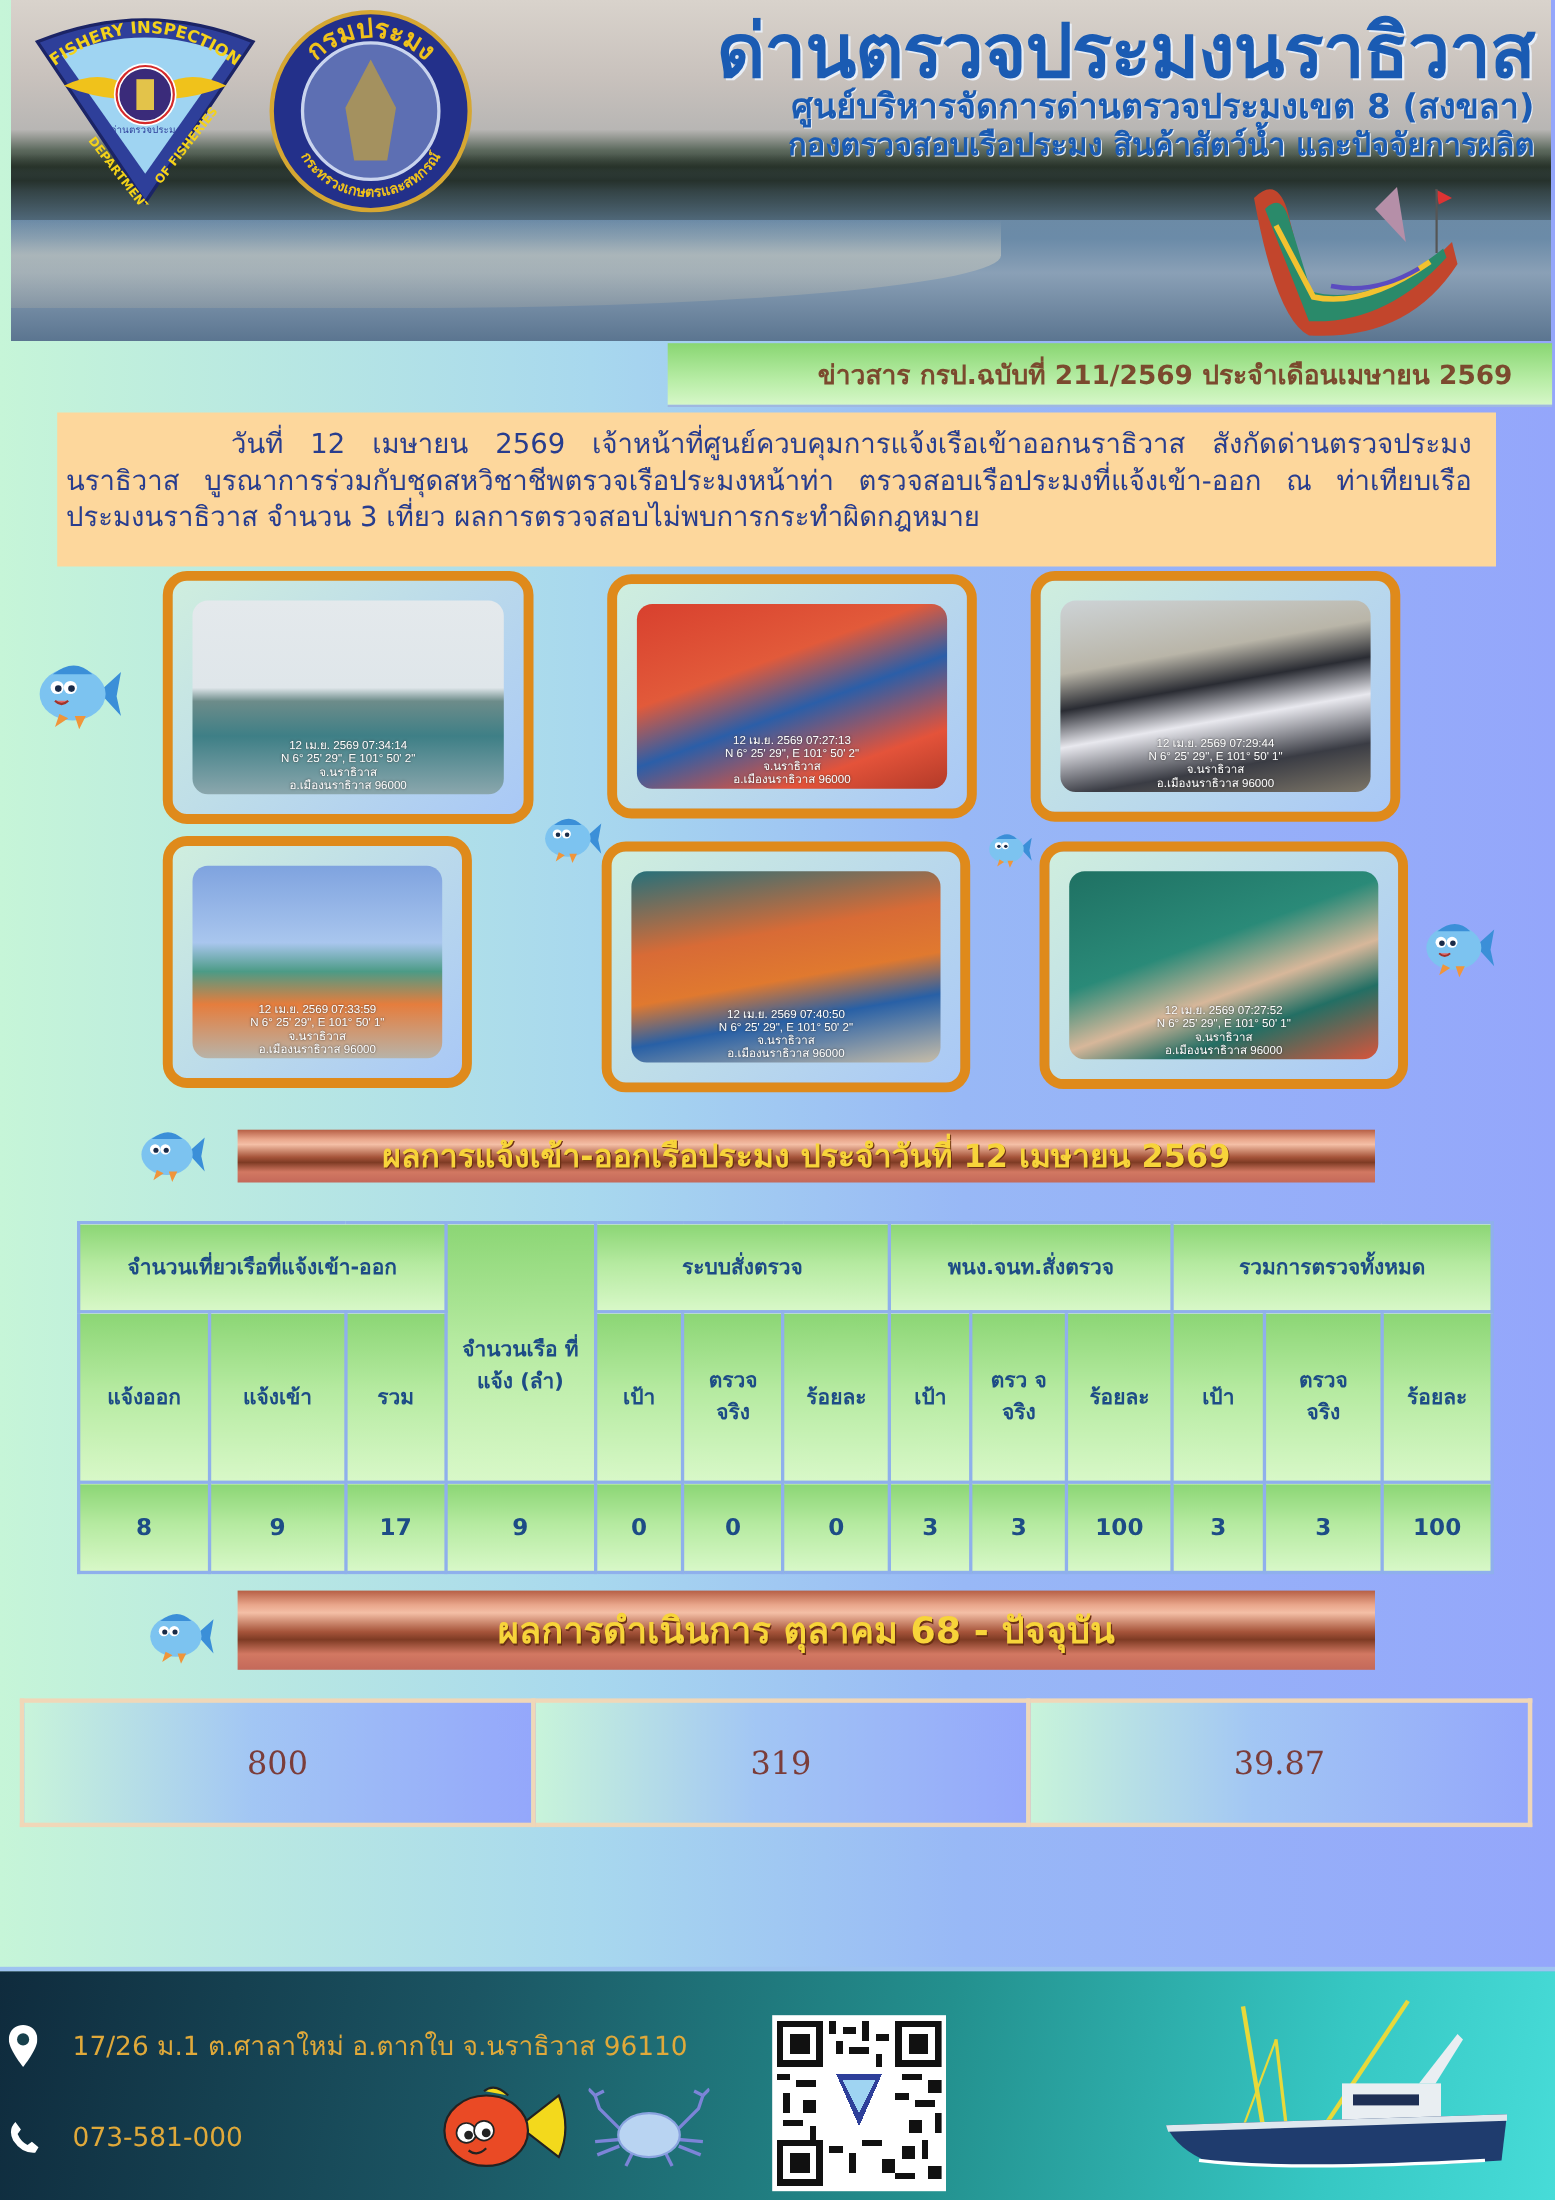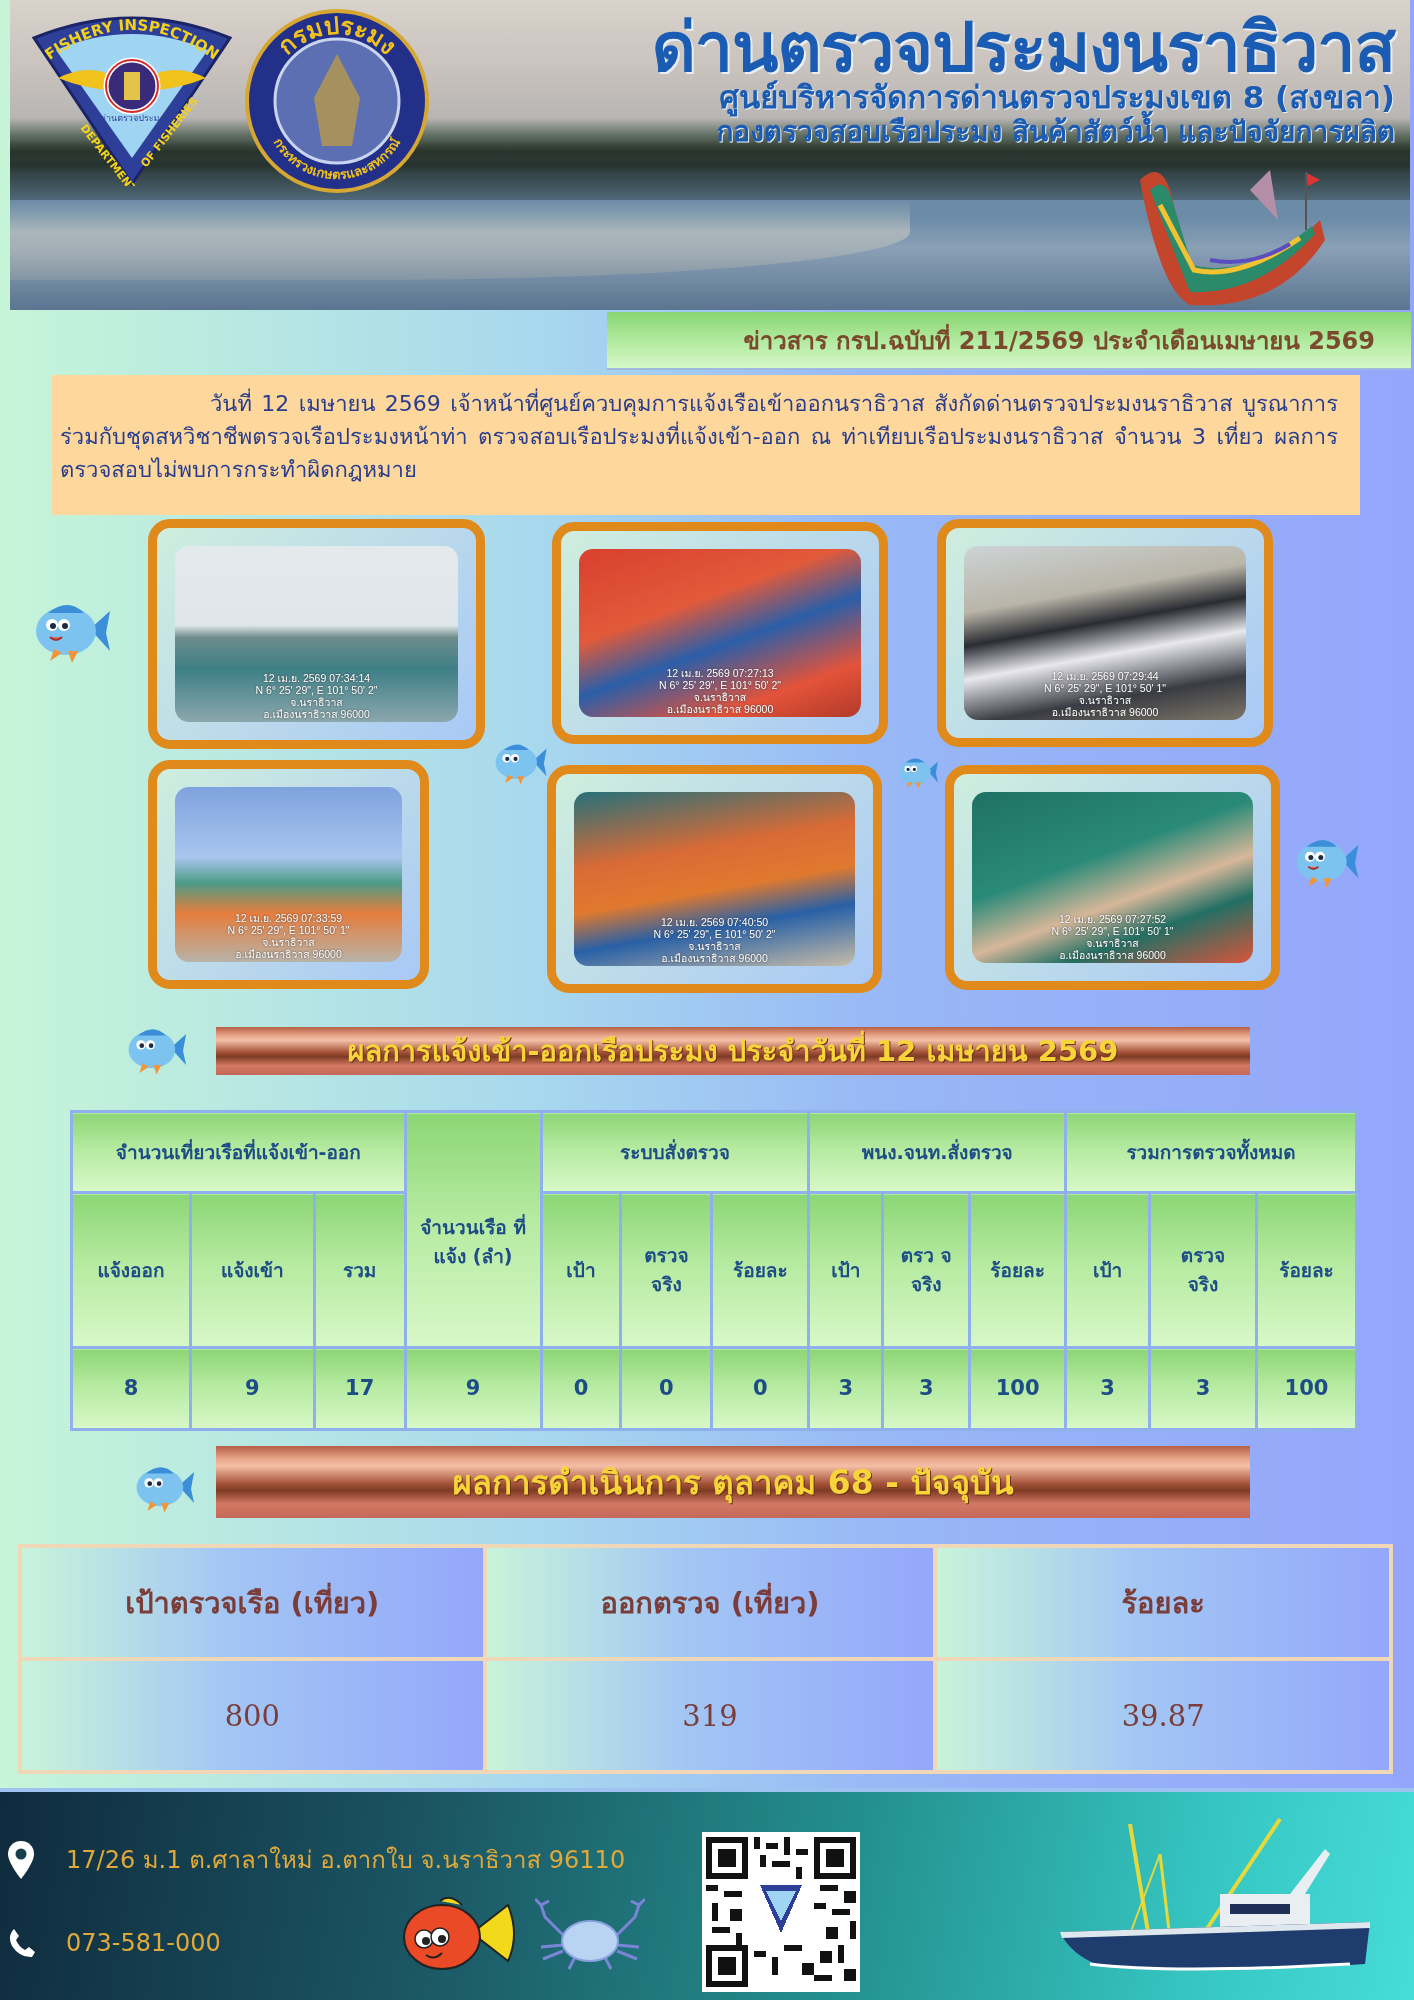--- a/index.html
+++ b/index.html
@@ -57,21 +57,21 @@
       background: linear-gradient(180deg, #89d672 0%, #b8eda6 60%, #d6f7c8 100%);
       border-bottom: 2px solid #9fb8e0;
       display: flex; align-items: center; justify-content: flex-end; padding-right: 36px;
       color: #7b4a2e; font-weight: bold; font-size: 24px;
     }
 
     
     .news {
       position: absolute; left: 52px; top: 375px; width: 1308px; height: 140px;
       background: #fdd79c; padding: 12px 22px 10px 8px;
-      color: #283d8e; font-size: 22px; line-height: 33px; text-align: justify;
+      color: #283d8e; font-size: 25px; line-height: 33px; text-align: justify;
     }
     .news p { text-indent: 150px; }
 
     
     .photo {
       position: absolute; border: 9px solid #df8a1b; border-radius: 22px;
       background: linear-gradient(135deg, #cfeede, #a9c8f6);
       padding: 18px; overflow: hidden;
     }
     .photo .ph {
@@ -409,25 +409,20 @@
   <span>ผลการดำเนินการ ตุลาคม 68 - ปัจจุบัน</span>
 </div>
 
 <table class="cum">
   <colgroup>
       <col style="width:466px">
       <col style="width:452px">
       <col style="width:457px">
     </colgroup>
   <tbody>
-      <tr class="h">
-    <td>เป้าตรวจเรือ (เที่ยว)</td>
-    <td>ออกตรวจ (เที่ยว)</td>
-    <td>ร้อยละ</td>
-  </tr>
   <tr class="v">
     <td>800</td>
     <td>319</td>
     <td>39.87</td>
   </tr>
 </tbody>
   </table>
 
 <div class="footer">
   <div class="frow f-addr">

